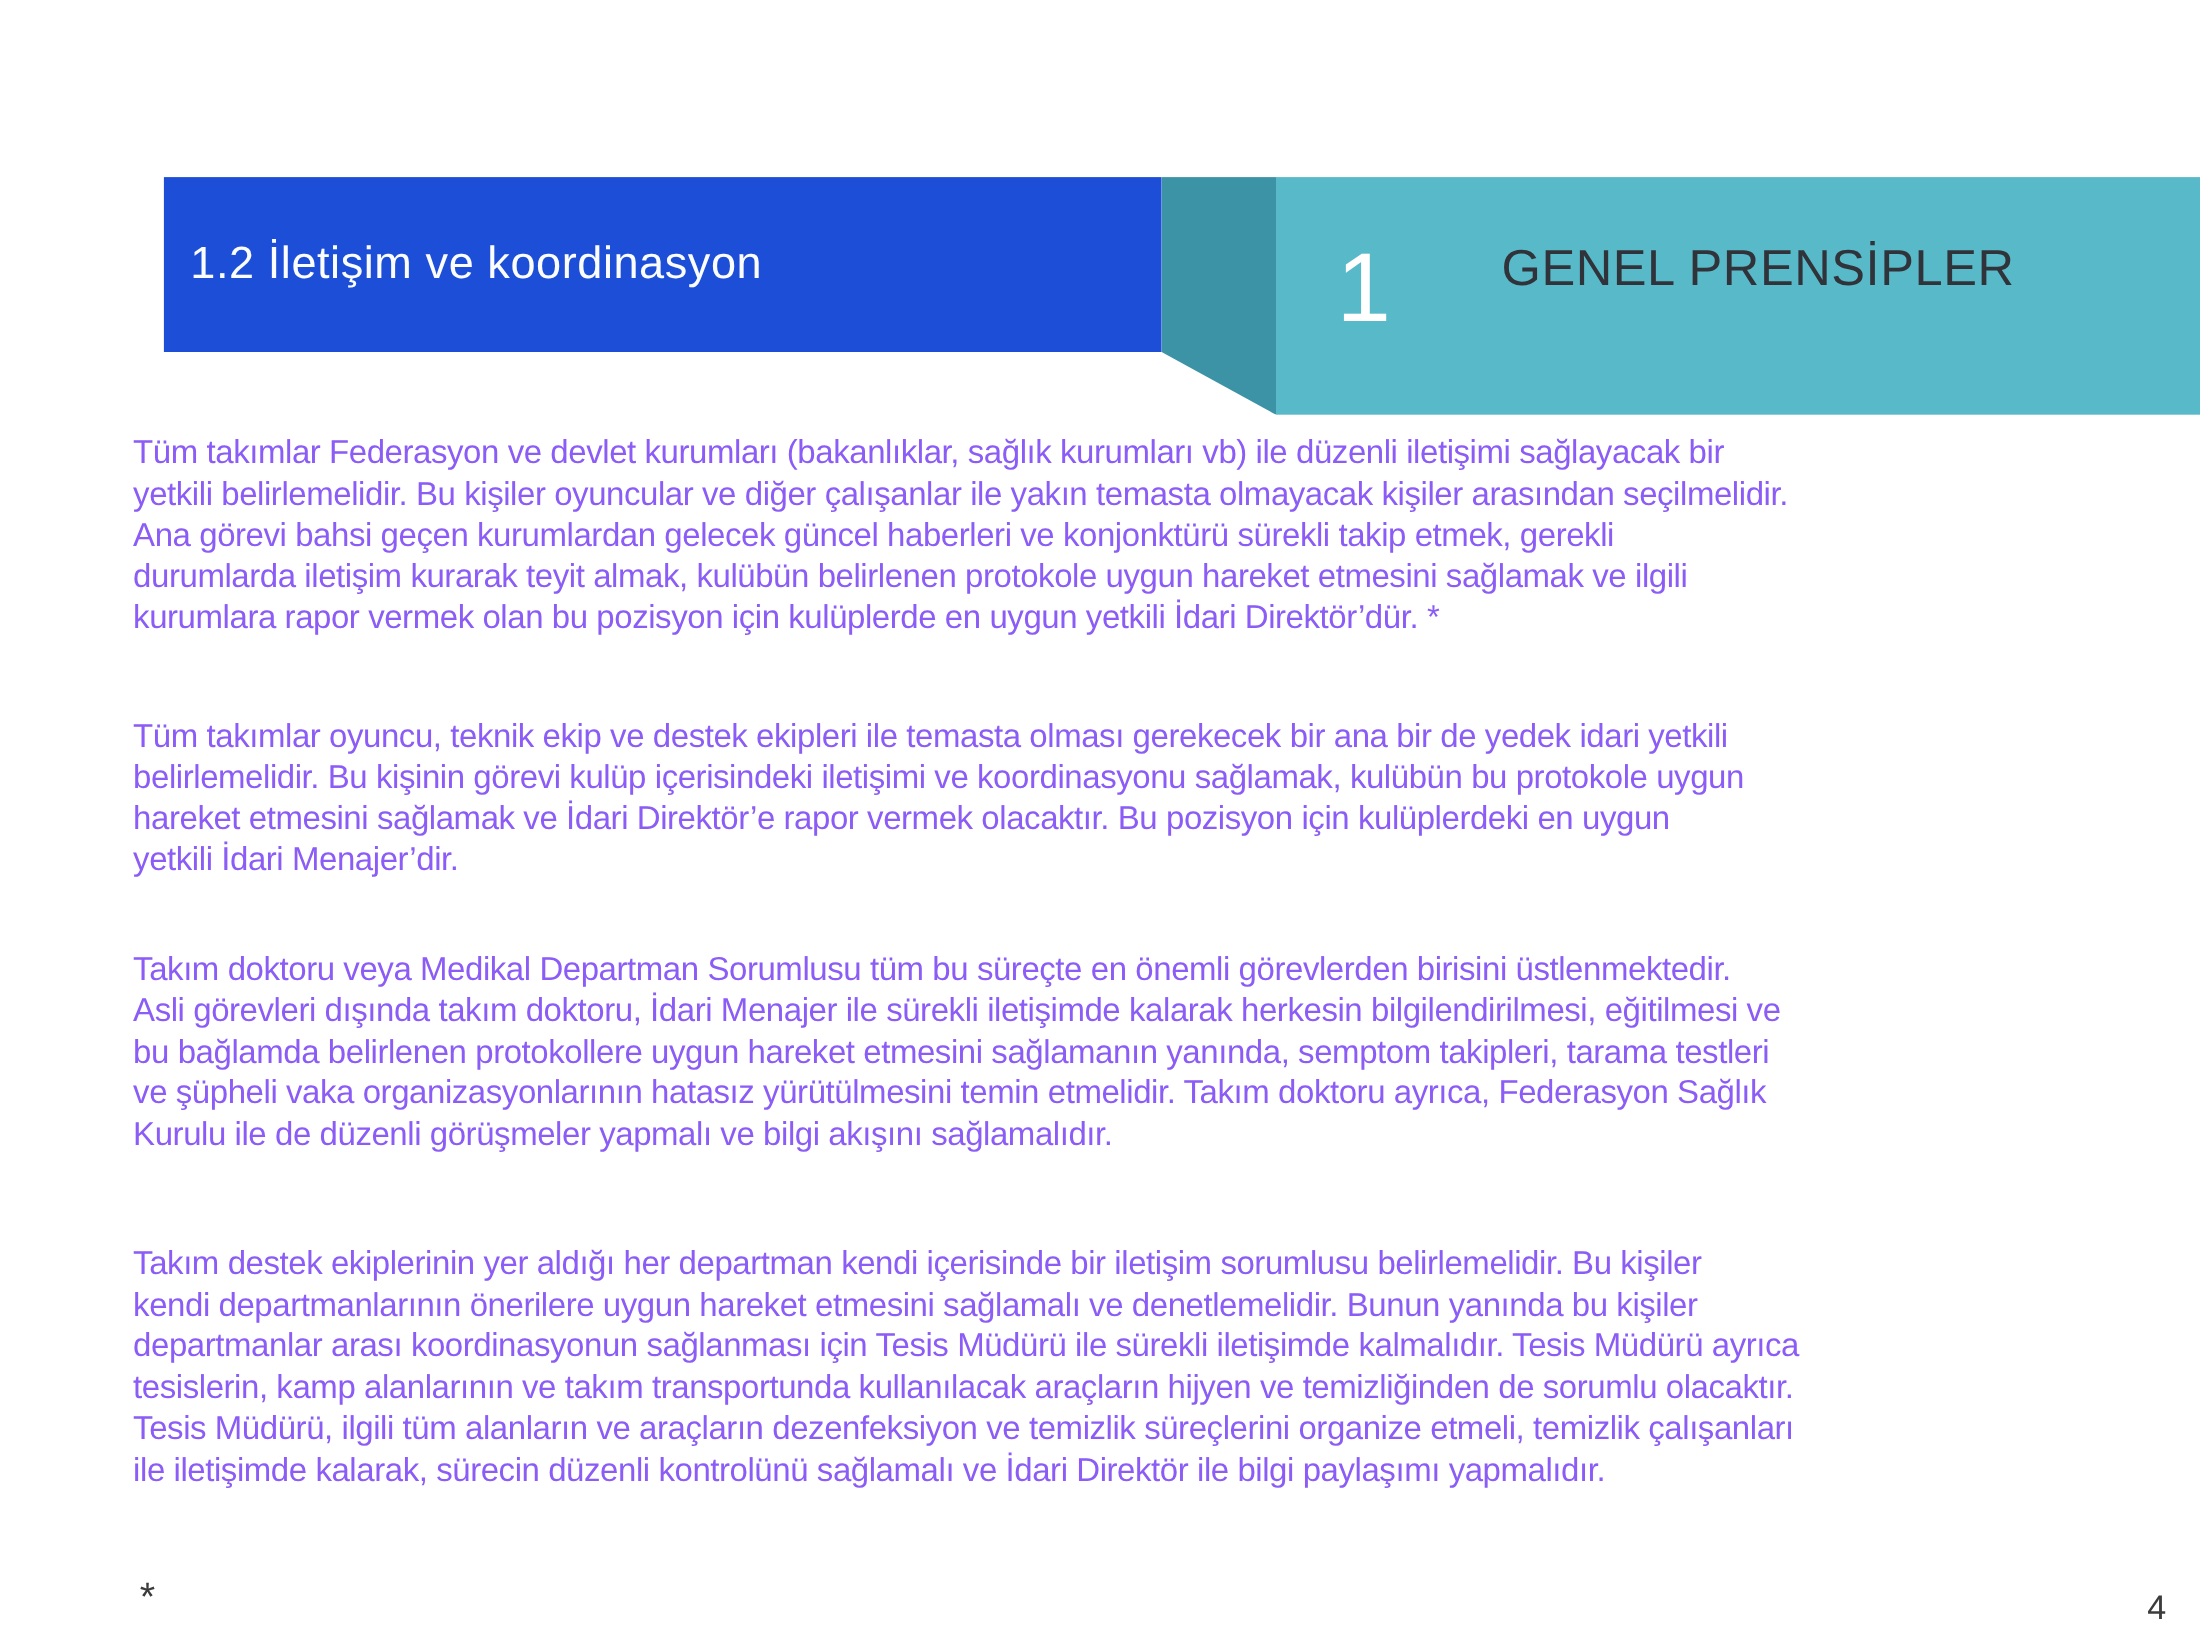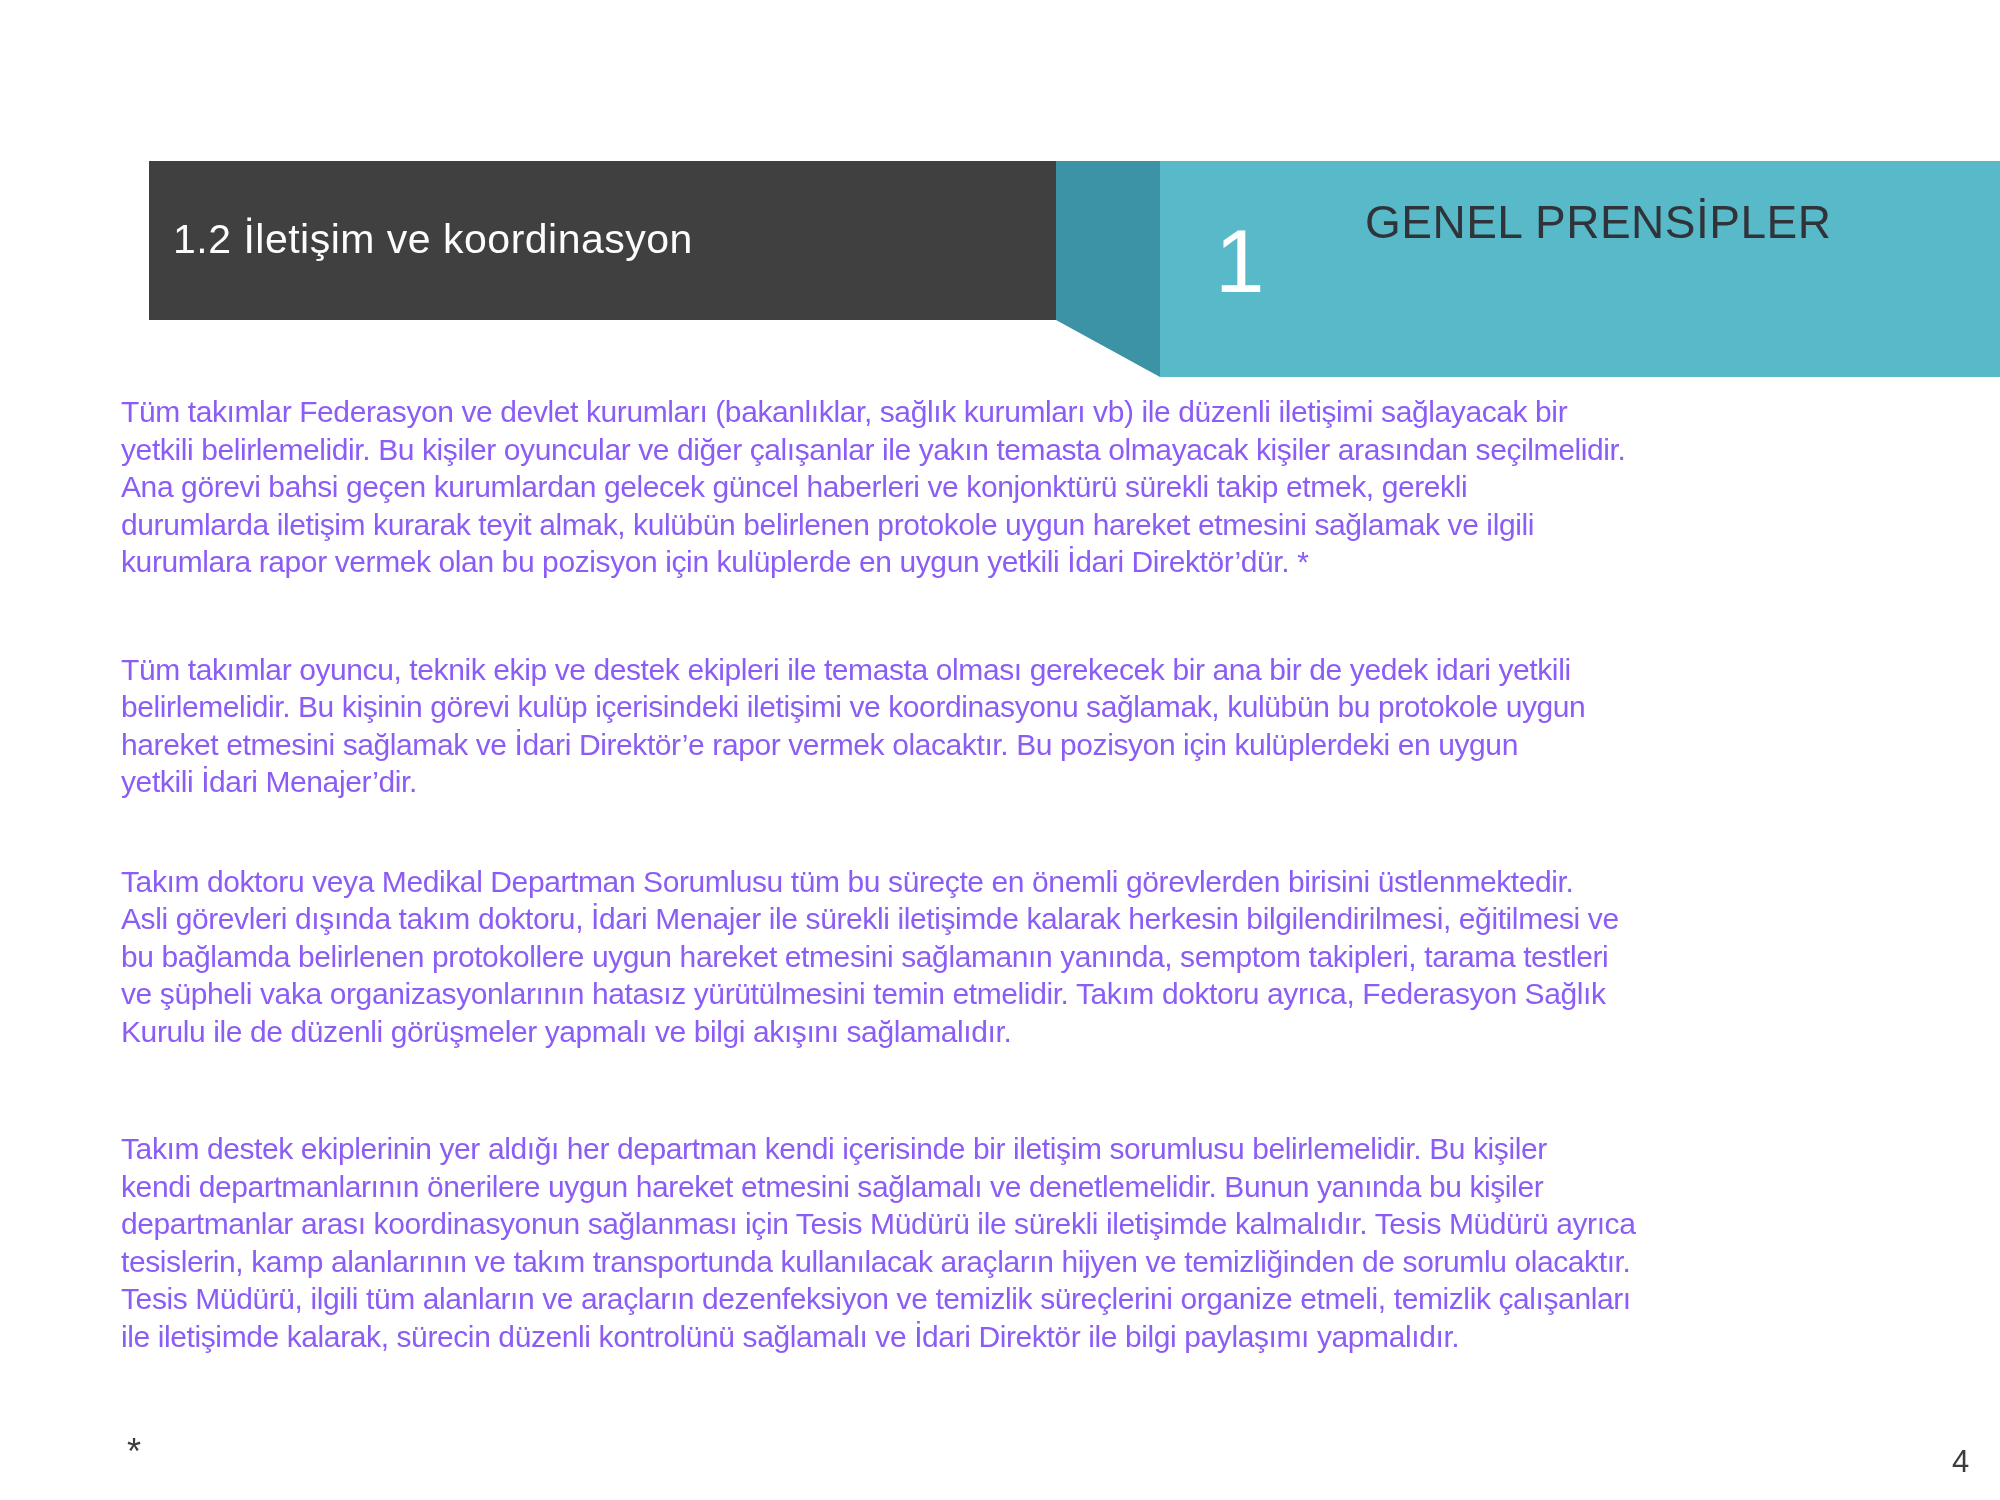--- a/index.html
+++ b/index.html
@@ -16,21 +16,21 @@
     overflow: hidden;
   }
 
   
   .banner-left {
     position: absolute;
     left: 149px;
     top: 161px;
     width: 907px;
     height: 159px;
-    background: #404040;
+    background: #1d4ed8;
   }
   .section-title {
     position: absolute;
     left: 24px;
     top: 56px;
     font-size: 41px;
     line-height: 1.1;
     color: #fbfdfd;
     font-weight: 300;
     letter-spacing: 0.5px;
@@ -58,21 +58,21 @@
     left: 55px;
     top: 56px;
     font-size: 89px;
     line-height: 1;
     font-weight: 300;
     color: #ffffff;
   }
   .chapter-title {
     position: absolute;
     left: 205px;
-    top: 36px;
+    top: 57px;
     font-size: 46px;
     line-height: 1.1;
     color: #30343a;
     letter-spacing: 0.5px;
     white-space: nowrap;
   }
 
   
   .content {
     position: absolute;

